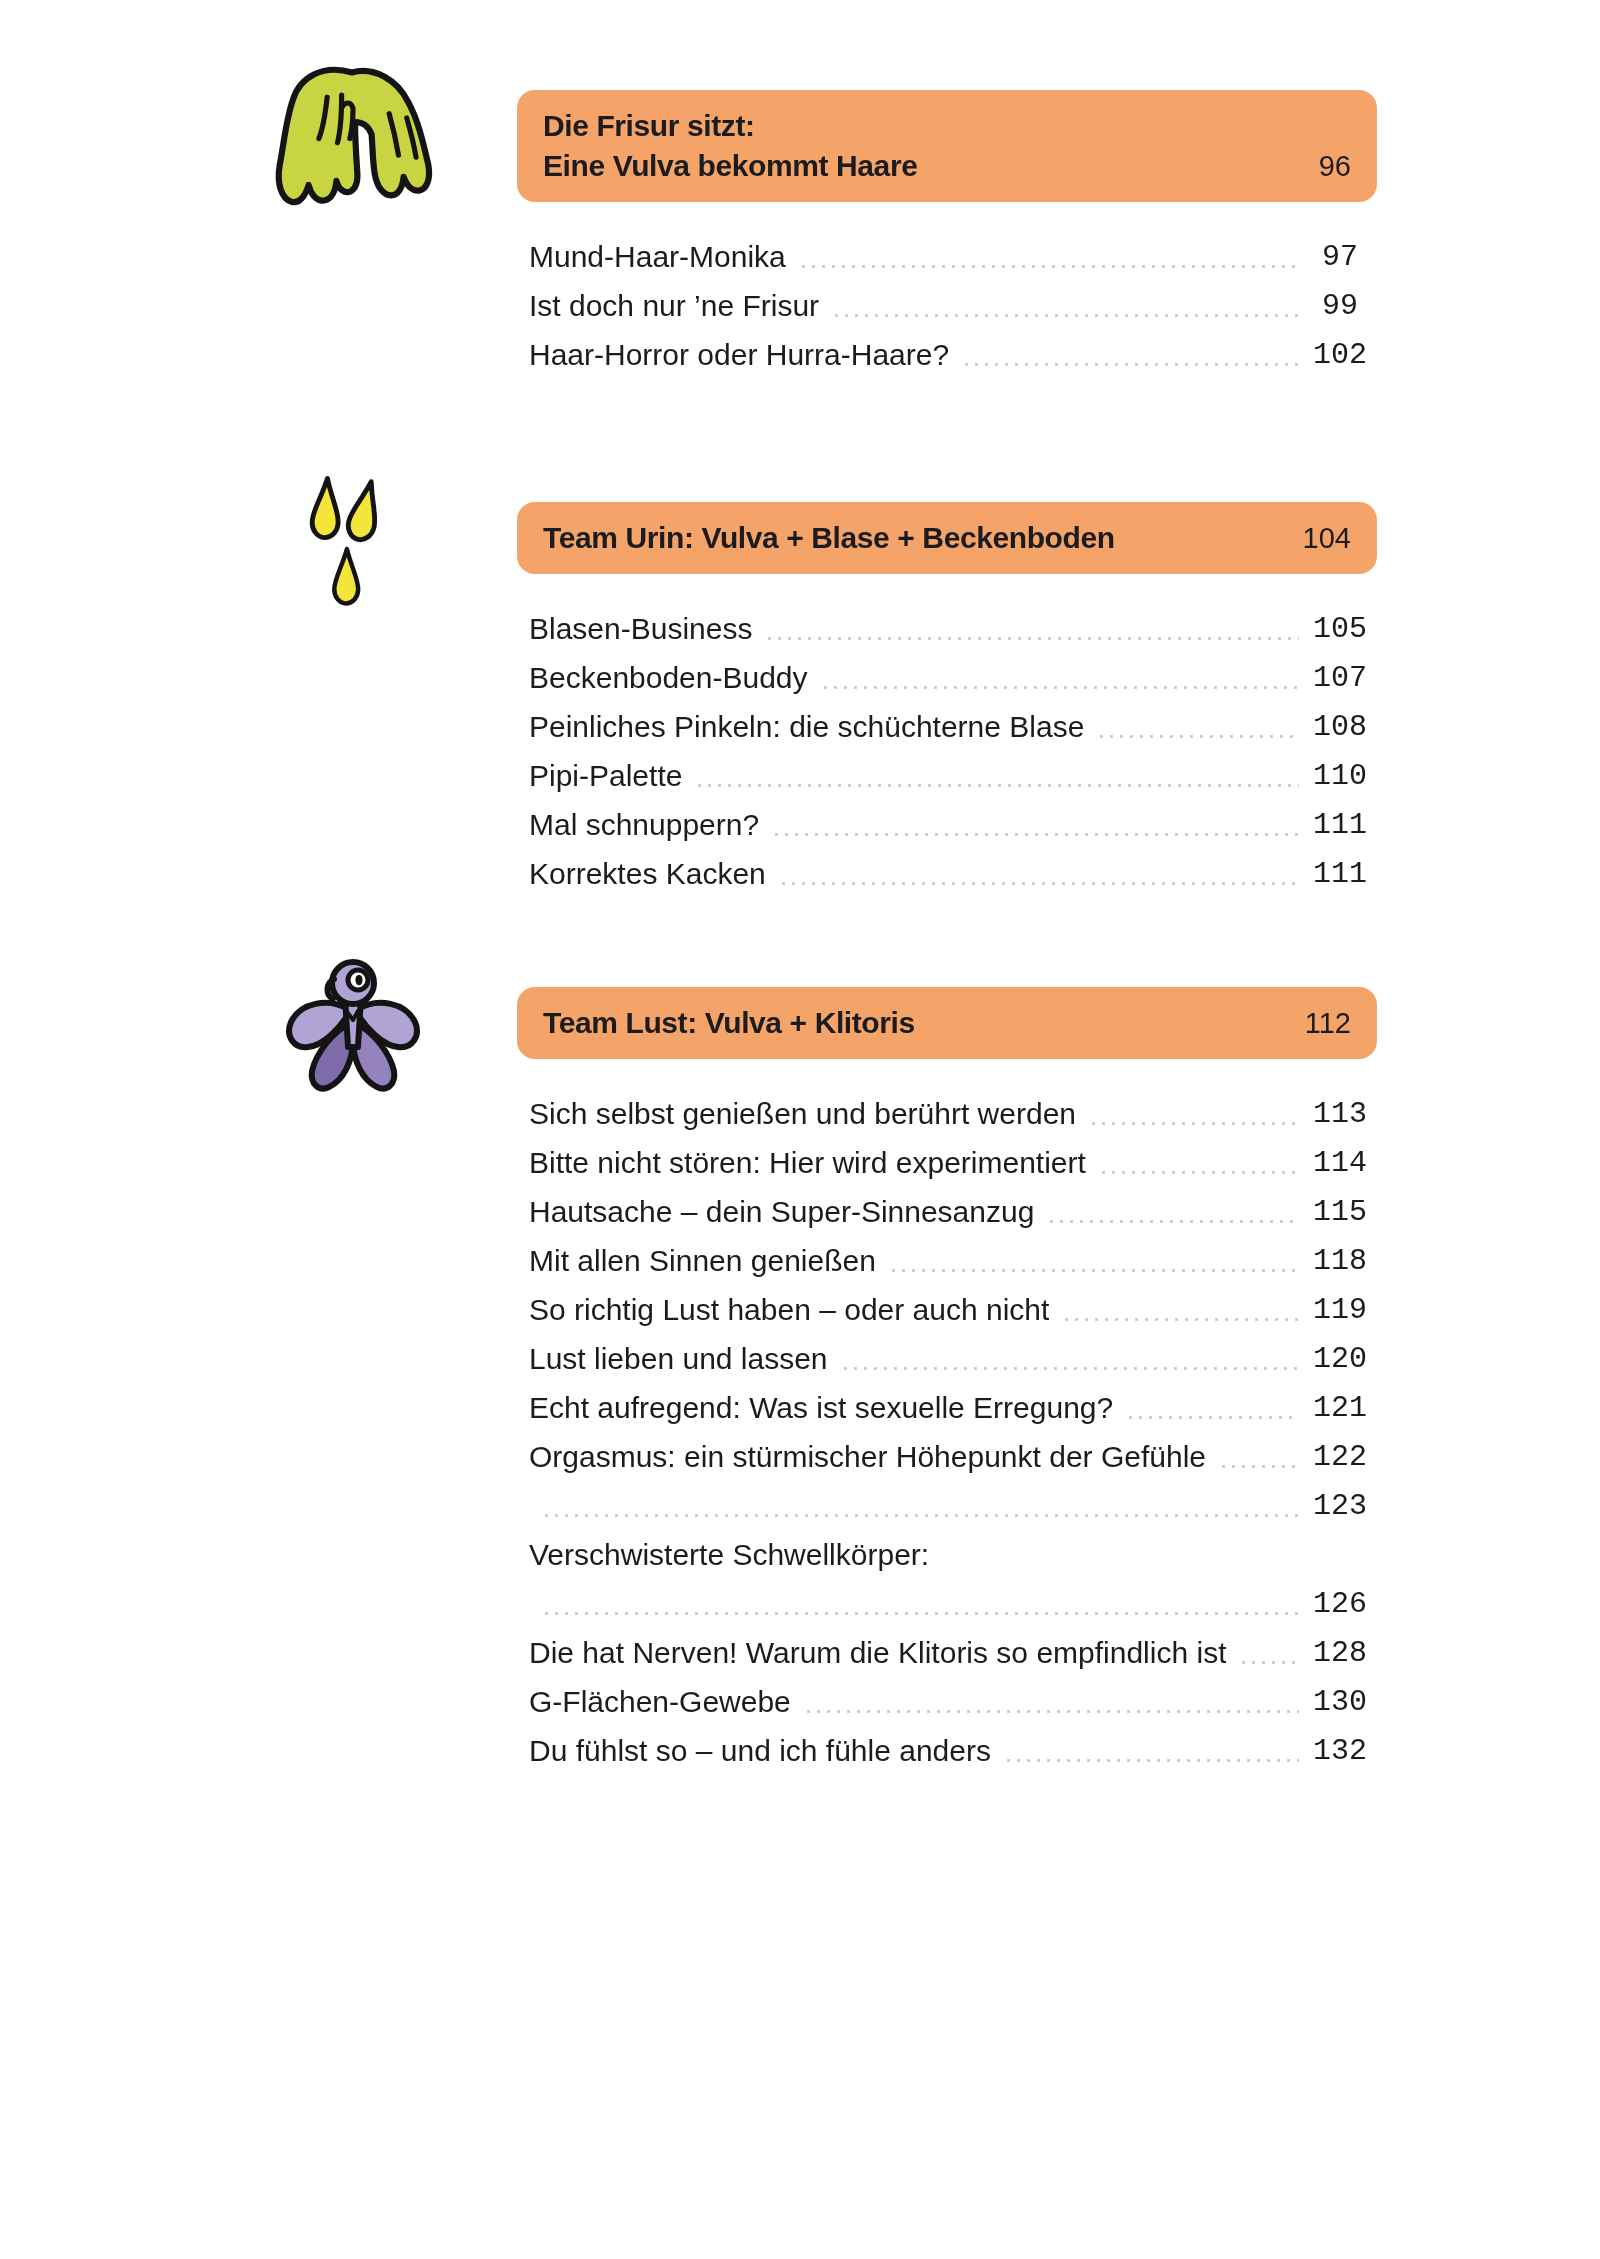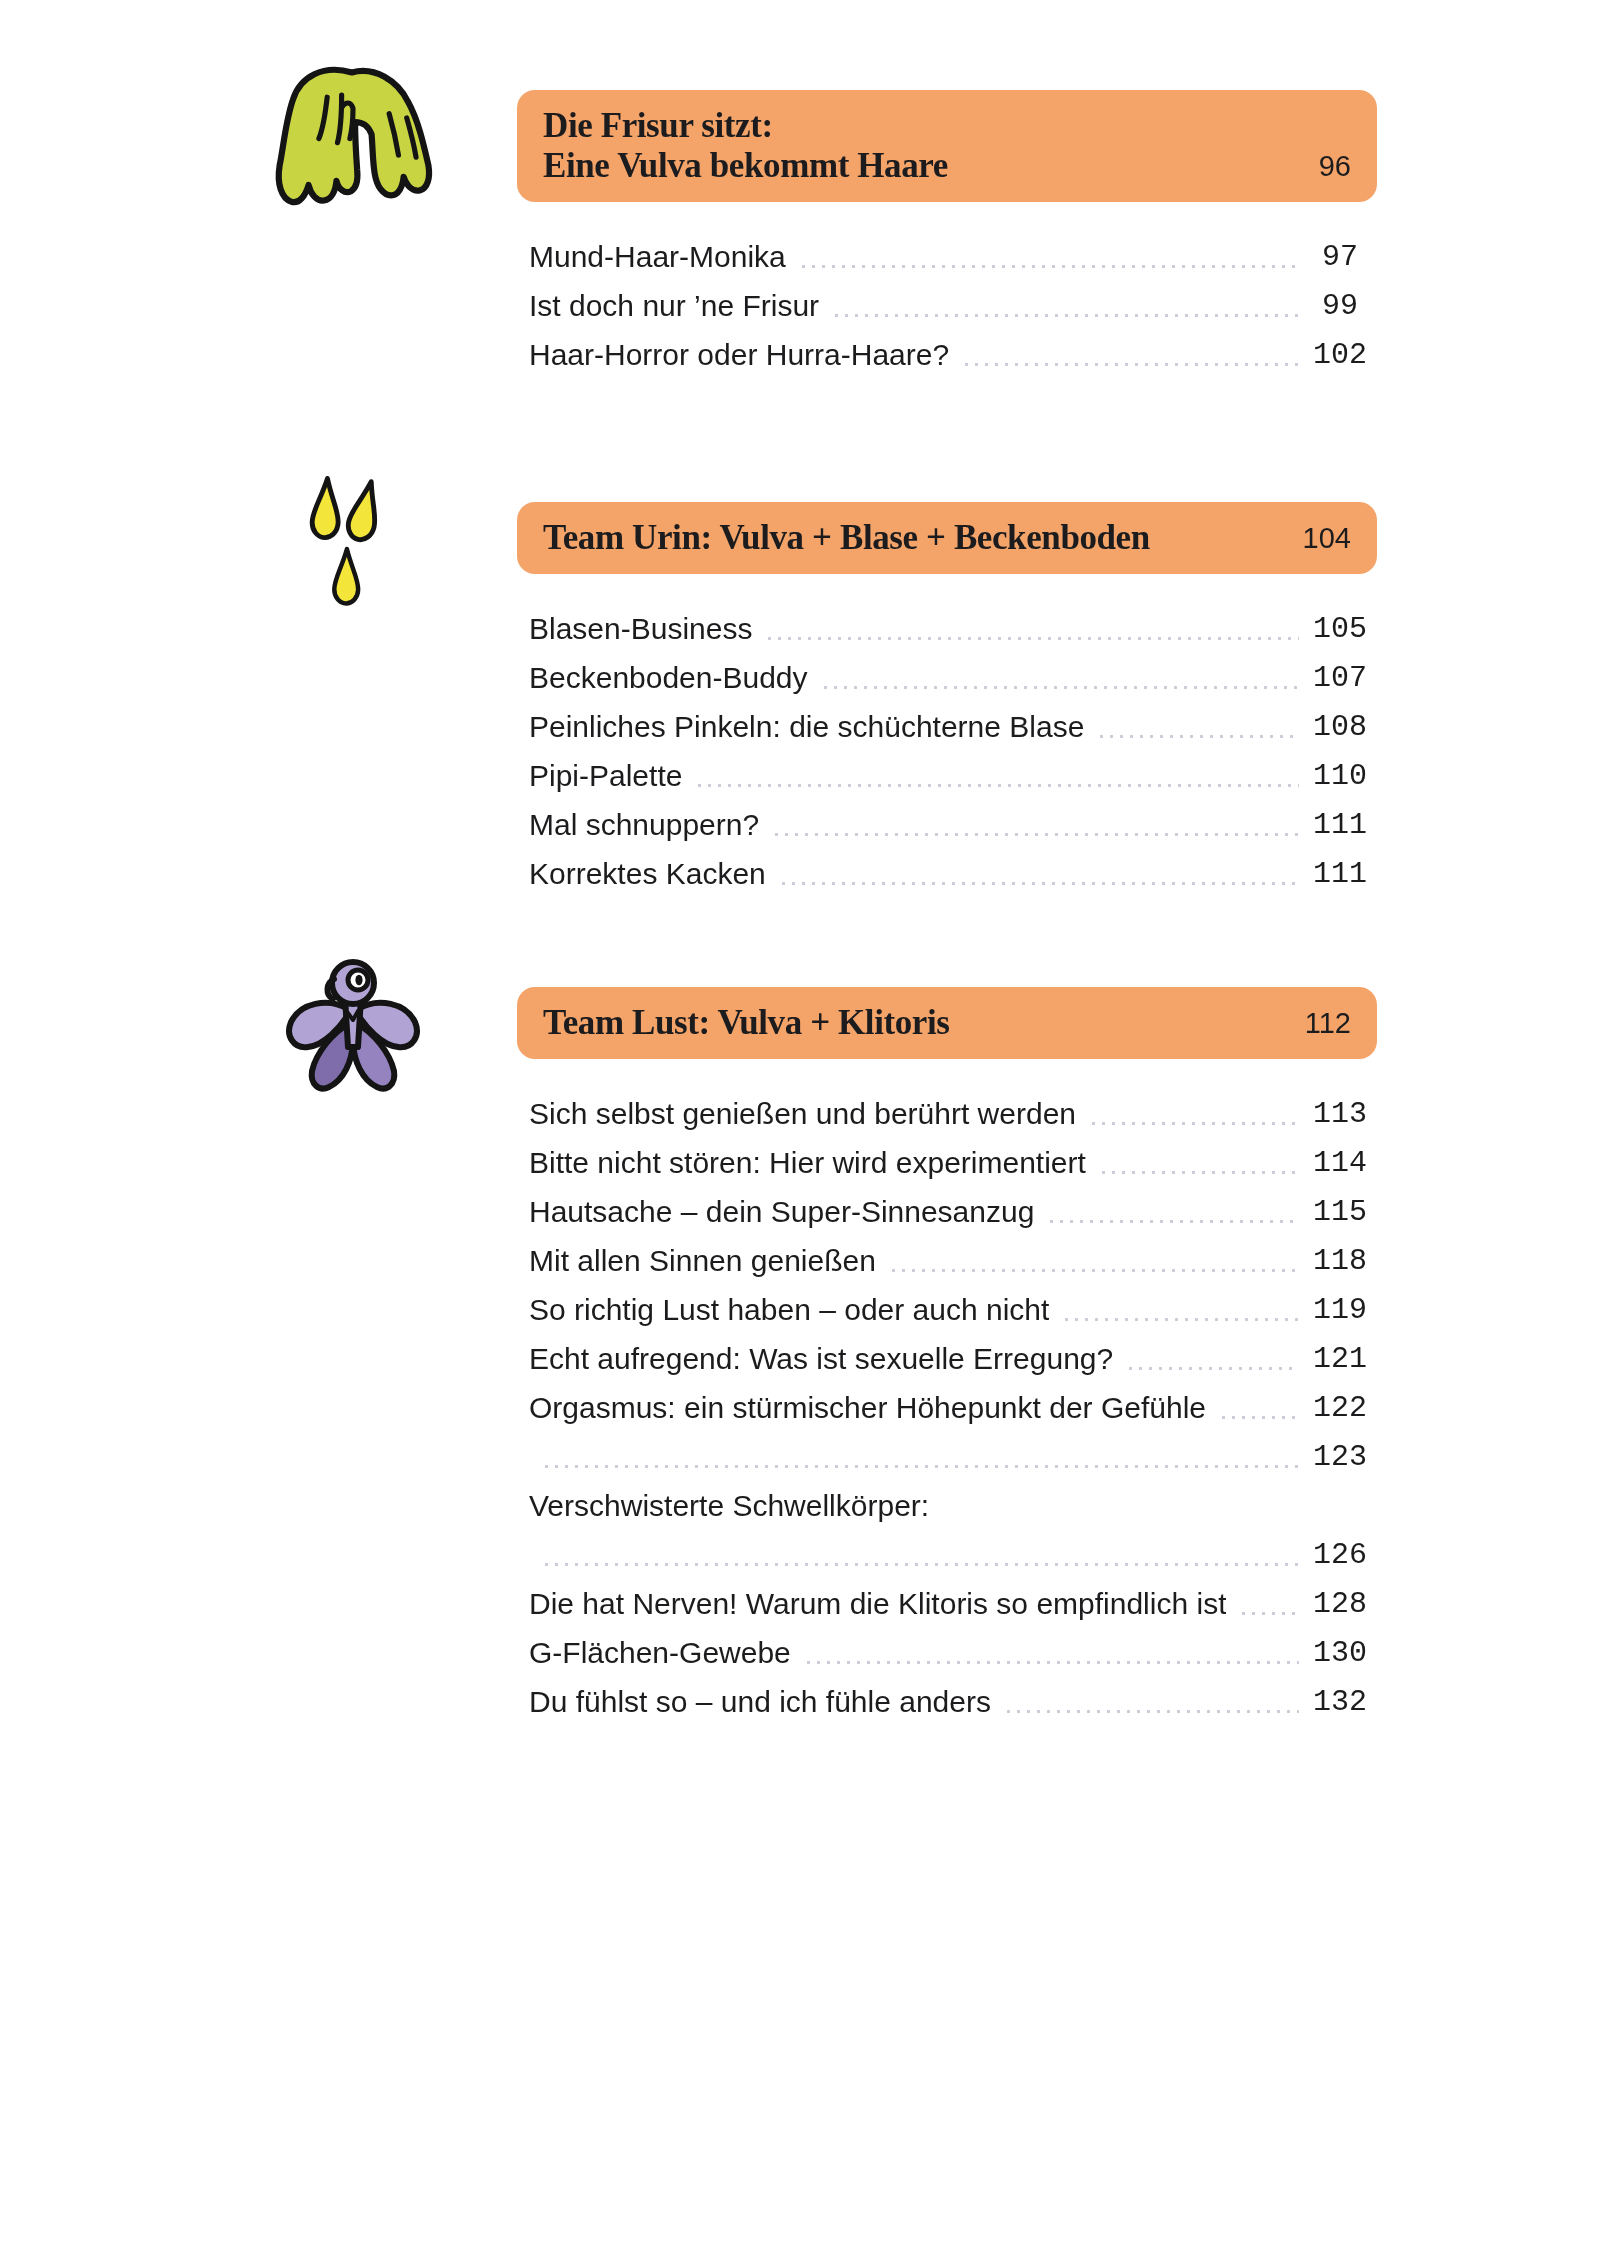--- a/index.html
+++ b/index.html
@@ -46,27 +46,26 @@
     border-radius: 18px;
     padding: 16px 26px;
     display: flex;
     align-items: center;
     justify-content: space-between;
     box-sizing: border-box;
     width: 860px;
   }
   .titles { flex: 1 1 auto; min-width: 0; }
   .title-line {
-    font-size: 35px;
+    font-size: 30px;
     line-height: 40px;
     font-weight: bold;
     letter-spacing: -0.4px;
     color: var(--ink);
     white-space: nowrap;
-    font-family: Liberation Serif, serif;
   }
   .bar-page {
     font-size: 29px;
     color: var(--ink);
     margin-left: 20px;
     flex: 0 0 auto;
     align-self: flex-end;
     line-height: 40px;
   }
 
@@ -264,20 +263,25 @@
     <span class="leader"></span>
     <span class="pg">118</span>
   </li>
 
   <li class="row">
     <span class="label">So richtig Lust haben – oder auch nicht</span>
     <span class="leader"></span>
     <span class="pg">119</span>
   </li>
 
+  <li class="row">
+    <span class="label">Lust lieben und lassen</span>
+    <span class="leader"></span>
+    <span class="pg">120</span>
+  </li>
 
   <li class="row">
     <span class="label">Echt aufregend: Was ist sexuelle Erregung?</span>
     <span class="leader"></span>
     <span class="pg">121</span>
   </li>
 
   <li class="row">
     <span class="label">Orgasmus: ein stürmischer Höhepunkt der Gefühle</span>
     <span class="leader"></span>

